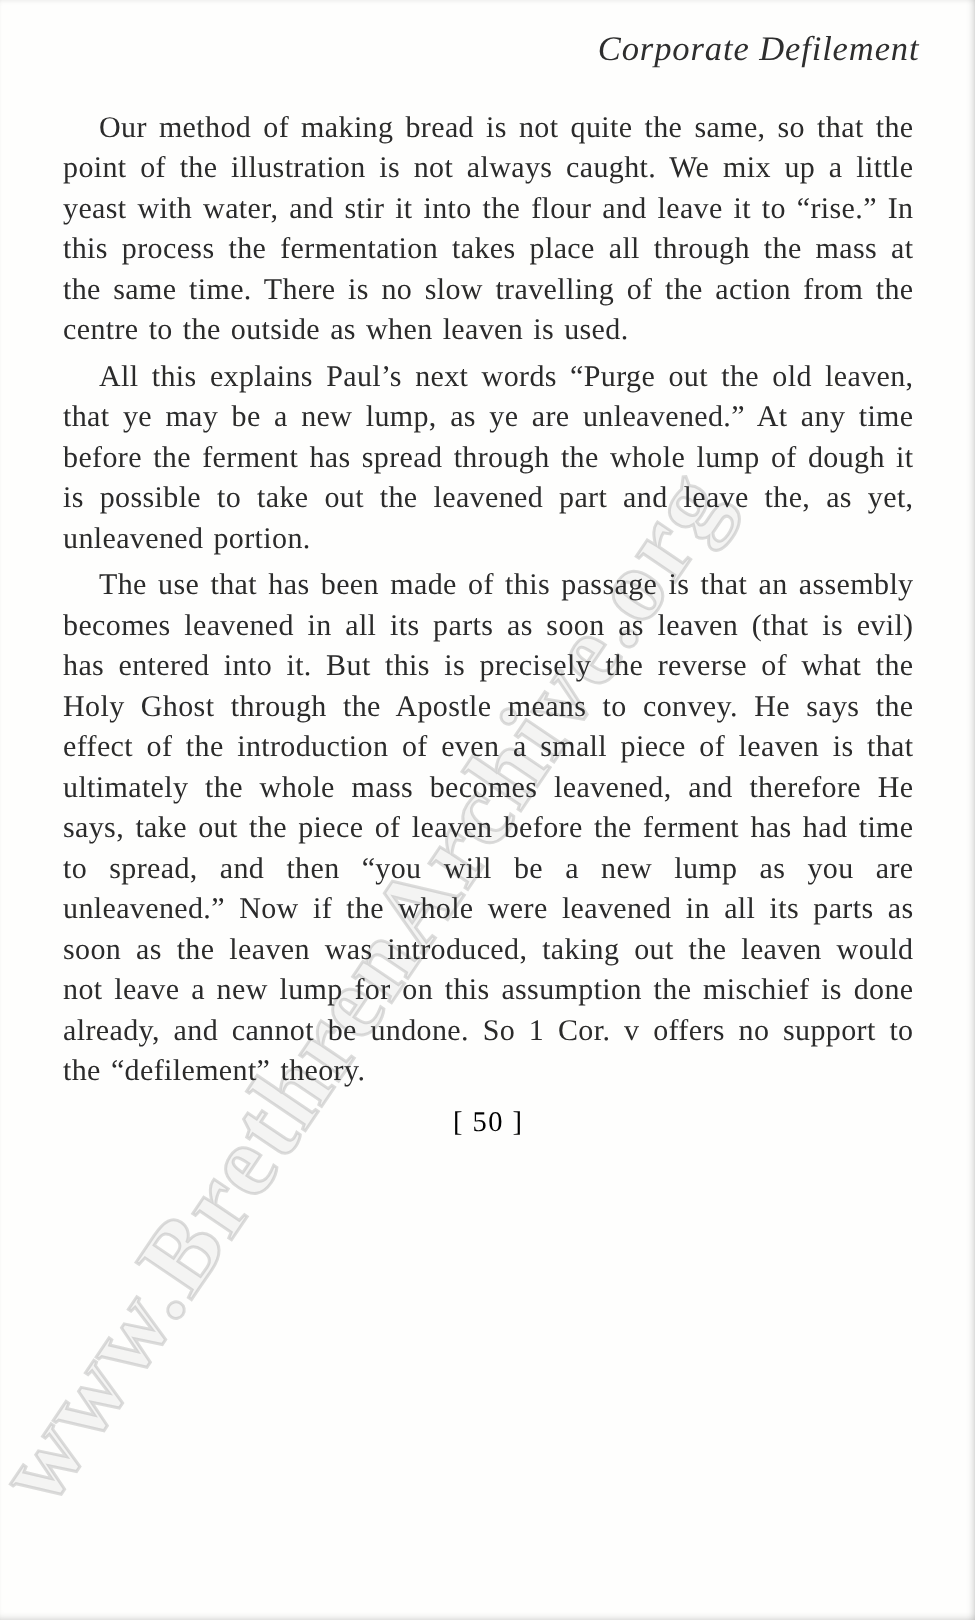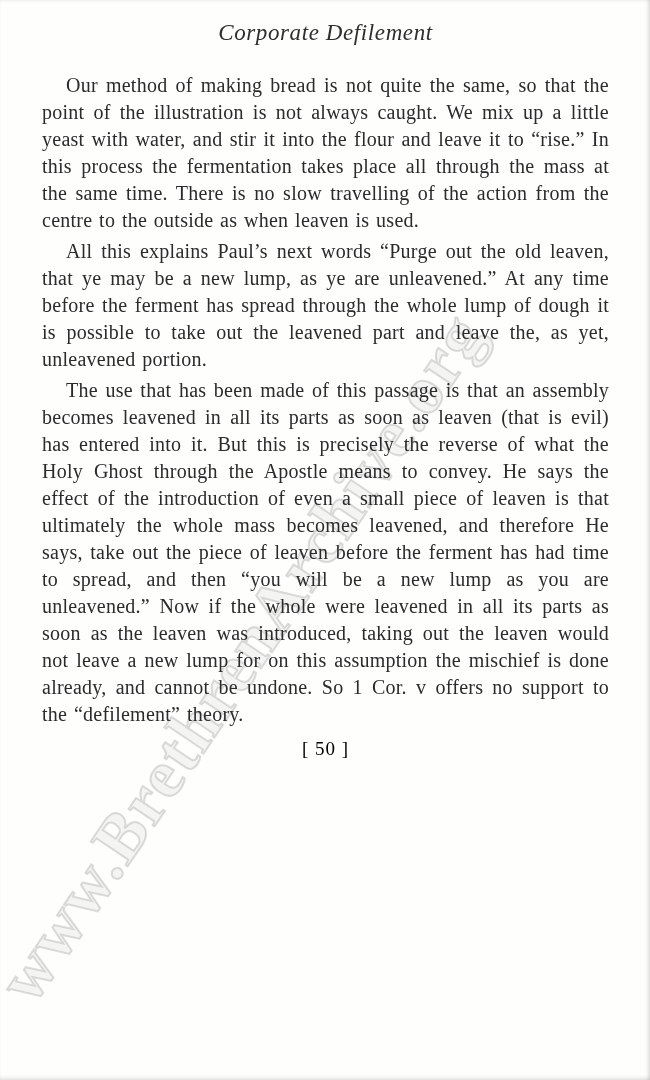--- a/index.html
+++ b/index.html
@@ -20,21 +20,21 @@
       inset 0 -4px 5px -3px rgba(0,0,0,0.15),
       inset 0 3px 4px -3px rgba(0,0,0,0.08);
   }
   .content {
     position: relative;
     z-index: 1;
     padding: 20px 37px 0 38px;
   }
   .title {
     margin: 0 0 26px 0;
-    text-align: center;
+    text-align: right;
     font-style: italic;
     font-weight: 500;
     font-size: 23px;
     letter-spacing: 0.6px;
     color: #2e2e2e;
   }
   .body-text p {
     margin: 4px;
     text-align: justify;
     text-indent: 24px;

